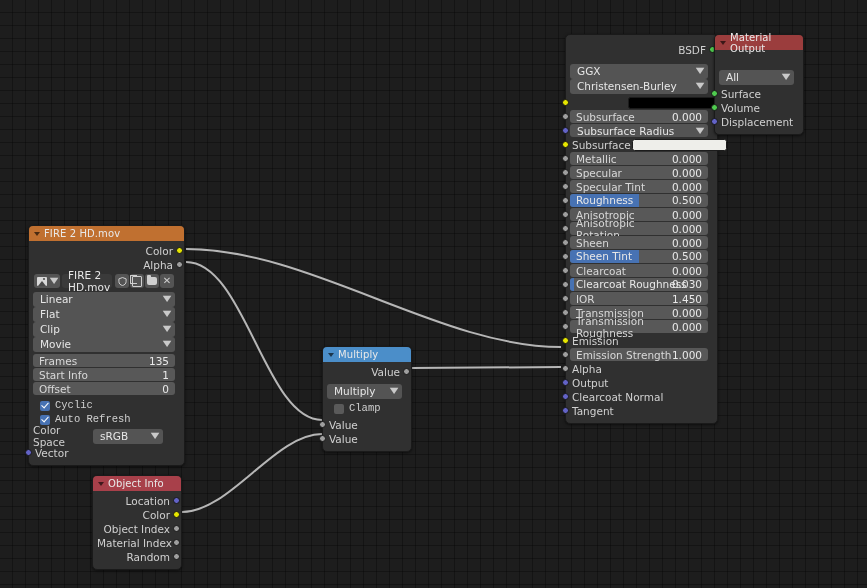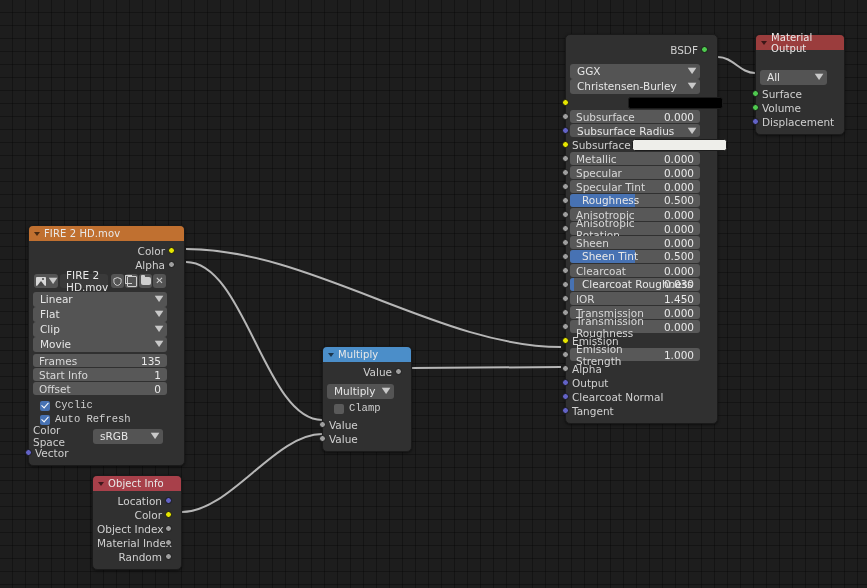--- a/index.html
+++ b/index.html
@@ -45,21 +45,21 @@
   .hdr-output{background:#9b3d3d;}
   .hdr-tex{background:#c07030;}
   .hdr-math{background:#4b8ec9;}
   .hdr-input{background:#a8404a;}
   .collapse-tri{
     width:0;height:0;margin-right:4px;
     border-left:3.2px solid transparent;
     border-right:3.2px solid transparent;
     border-top:4px solid rgba(0,0,0,.62);
   }
-  .node-body{padding:2px 13px 5px 0;}
+  .node-body{padding:2px 5px 5px 0;}
 
   
   .row{position:relative;height:13px;margin:1px 4px;display:flex;align-items:center;}
   .row.tall{height:14px;}
   .sock{
     position:absolute;width:7px;height:7px;border-radius:50%;
     border:1px solid #161616;box-sizing:border-box;
   }
   .sock.in{left:-8px;}
   .sock.out{right:-8px;}
@@ -76,21 +76,21 @@
   .field{
     flex:1;height:13px;border-radius:3px;background:#545454;
     display:flex;align-items:center;justify-content:space-between;
     padding:0 6px;box-sizing:border-box;font-size:10.5px;color:#e3e3e3;
   }
   .field.num{background:#585858;}
   .field .fv{color:#e9e9e9;}
   .field .fn{color:#d8d8d8;}
   .slider{position:relative;flex:1;height:13px;border-radius:3px;background:#585858;overflow:hidden;}
   .slider .fill{position:absolute;left:0;top:0;bottom:0;background:#4772b3;}
-  .slider .nm{position:absolute;left:12px;top:0;line-height:13px;font-size:10.5px;color:#e7e7e7;}
+  .slider .nm{position:absolute;left:6px;top:0;line-height:13px;font-size:10.5px;color:#e7e7e7;}
   .slider .vl{position:absolute;right:6px;top:0;line-height:13px;font-size:10.5px;color:#e7e7e7;}
 
   .dropdown{
     flex:1;height:15px;border-radius:3px;background:#545454;
     display:flex;align-items:center;justify-content:space-between;
     padding:0 5px 0 7px;box-sizing:border-box;font-size:10.5px;color:#e6e6e6;
   }
   .chev{color:#c9c9c9;font-size:8px;line-height:1;transform:scaleX(1.4);}
   .swatch{flex:0 0 auto;width:95px;height:12px;border-radius:2.5px;border:1px solid #1c1c1c;box-sizing:border-box;}
   .lblfix{width:60px;flex:0 0 auto;font-size:10.5px;color:#cfcfcf;}
@@ -478,21 +478,21 @@
             <span class="lbl lbl-in">Clearcoat Normal</span>
           </div>
           <div class="row">
             <span class="sock in s-purple"></span>
             <span class="lbl lbl-in">Tangent</span>
           </div>
         </div>
     </div>
   </div>
 
-  <div class="node" id="node-matout" style="left:755px;top:34px;width:90px;">
+  <div class="node" id="node-matout" style="left:714px;top:34px;width:90px;">
     <div class="node-header hdr-output">
       <span class="collapse-tri"></span>
       <span>Material Output</span>
     </div>
     <div class="node-body">
       <div class="row tall" style="margin-top:18px;">
         <div class="dropdown">
           <span>All</span>
           <span class="chev">▼</span>
         </div>

